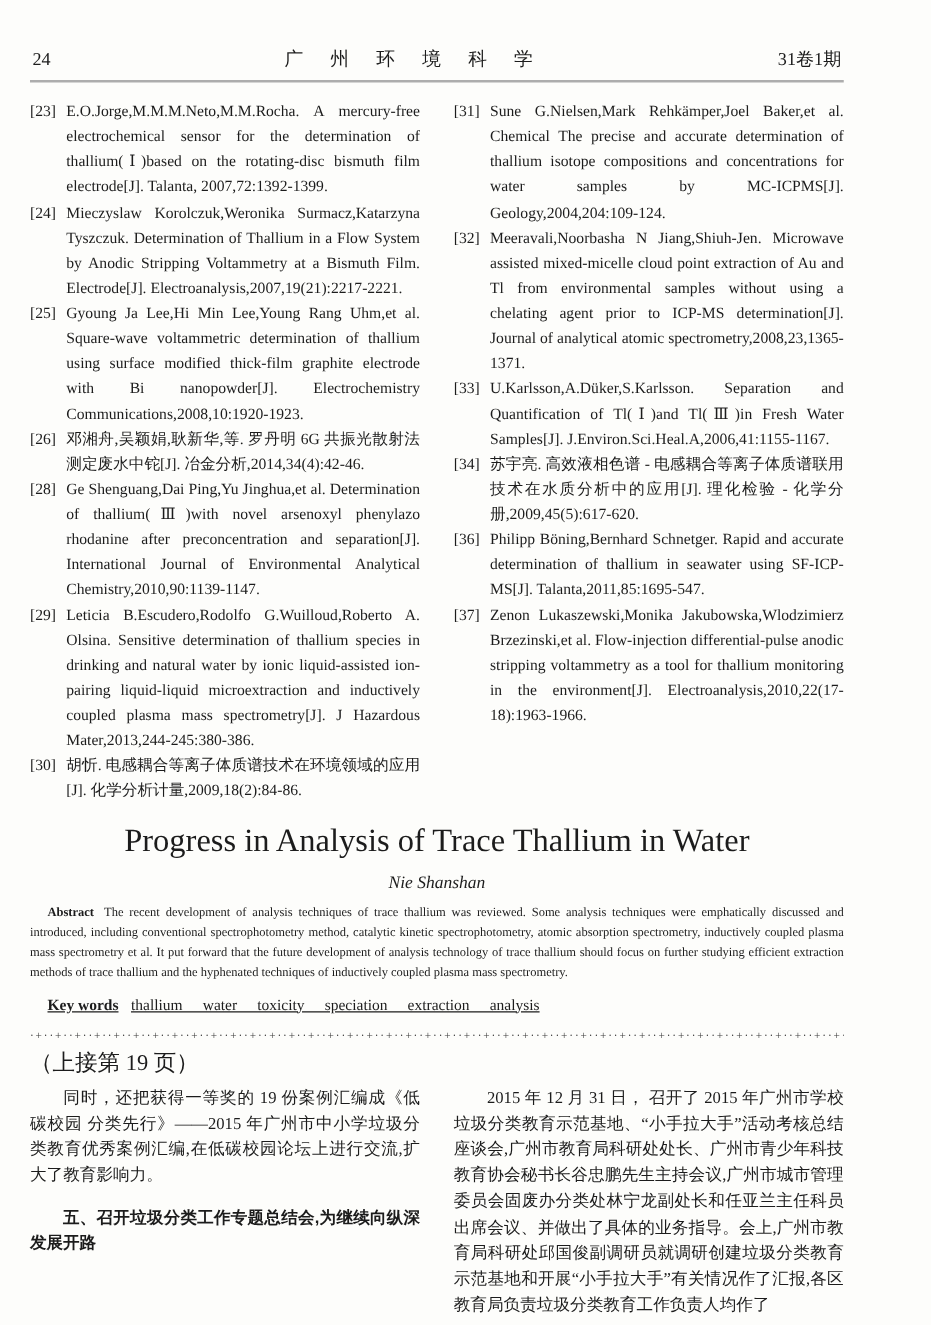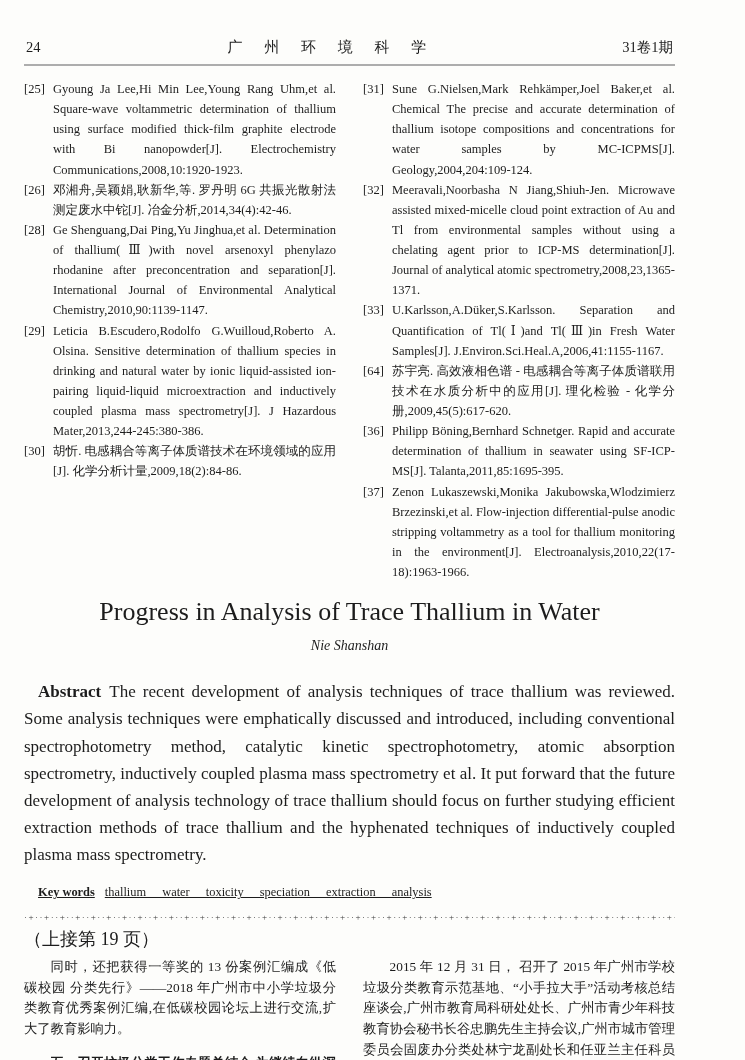--- a/index.html
+++ b/index.html
@@ -15,21 +15,21 @@
   .hdr-rule{border:none;border-top:2px solid #adadad;margin:7px 0 13px 0;}
   
   .refs{display:flex;gap:27px;}
   .refcol{width:336px;}
   .ref{display:flex;font-size:12.5px;line-height:1.61;text-align:justify;}
   .ref .lbl{flex:0 0 29px;}
   .ref .txt{flex:1;}
   
   .atitle{text-align:center;font-weight:normal;font-size:26px;margin-top:15px;}
   .author{text-align:center;font-style:italic;font-size:14px;margin-top:11px;}
-  .abs{font-size:17px;line-height:1.6;text-align:justify;margin-top:24px;text-indent:14px;}
+  .abs{font-size:10px;line-height:1.6;text-align:justify;margin-top:8px;text-indent:14px;}
   .abs .b{font-weight:bold;margin-right:8px;}
   .kw{font-size:12.4px;margin-top:2px;text-indent:14px;text-decoration:underline;}
   .kw .b{font-weight:bold;margin-right:10px;}
   .kw .list{word-spacing:13px;}
   
   .divider{margin-top:9px;white-space:nowrap;overflow:hidden;font-size:9px;line-height:1;
     letter-spacing:1.5px;color:#3a3a3a;height:10px;}
   
   .contfrom{font-size:18px;margin-top:4px;font-family:"Liberation Serif","DejaVu Serif",serif;}
   .contcols{display:flex;gap:27px;margin-top:6px;}
@@ -46,20 +46,28 @@
 
   <div class="hdr">
     <span>24</span>
     <span class="jtitle">广 州 环 境 科 学</span>
     <span>31卷1期</span>
   </div>
   <hr class="hdr-rule">
 
   <div class="refs">
     <div class="refcol">
+      <div class="ref">
+        <span class="lbl">[23]</span>
+        <span class="txt">E.O.Jorge,M.M.M.Neto,M.M.Rocha. A mercury-free electrochemical sensor for the determination of thallium(Ⅰ)based on the rotating-disc bismuth film electrode[J]. Talanta, 2007,72:1392-1399.</span>
+      </div>
+      <div class="ref">
+        <span class="lbl">[24]</span>
+        <span class="txt">Mieczyslaw Korolczuk,Weronika Surmacz,Katarzyna Tyszczuk. Determination of Thallium in a Flow System by Anodic Stripping Voltammetry at a Bismuth Film. Electrode[J]. Electroanalysis,2007,19(21):2217-2221.</span>
+      </div>
       <div class="ref">
         <span class="lbl">[25]</span>
         <span class="txt">Gyoung Ja Lee,Hi Min Lee,Young Rang Uhm,et al. Square-wave voltammetric determination of thallium using surface modified thick-film graphite electrode with Bi nanopowder[J]. Electrochemistry Communications,2008,10:1920-1923.</span>
       </div>
       <div class="ref">
         <span class="lbl">[26]</span>
         <span class="txt">邓湘舟,吴颖娟,耿新华,等. 罗丹明 6G 共振光散射法测定废水中铊[J]. 冶金分析,2014,34(4):42-46.</span>
       </div>
       <div class="ref">
         <span class="lbl">[28]</span>
@@ -81,26 +89,26 @@
       </div>
       <div class="ref">
         <span class="lbl">[32]</span>
         <span class="txt">Meeravali,Noorbasha N Jiang,Shiuh-Jen. Microwave assisted mixed-micelle cloud point extraction of Au and Tl from environmental samples without using a chelating agent prior to ICP-MS determination[J]. Journal of analytical atomic spectrometry,2008,23,1365-1371.</span>
       </div>
       <div class="ref">
         <span class="lbl">[33]</span>
         <span class="txt">U.Karlsson,A.Düker,S.Karlsson. Separation and Quantification of Tl(Ⅰ)and Tl(Ⅲ)in Fresh Water Samples[J]. J.Environ.Sci.Heal.A,2006,41:1155-1167.</span>
       </div>
       <div class="ref">
-        <span class="lbl">[64]</span>
+        <span class="lbl">[34]</span>
         <span class="txt">苏宇亮. 高效液相色谱 - 电感耦合等离子体质谱联用技术在水质分析中的应用[J]. 理化检验 - 化学分册,2009,45(5):617-620.</span>
       </div>
       <div class="ref">
         <span class="lbl">[36]</span>
-        <span class="txt">Philipp Böning,Bernhard Schnetger. Rapid and accurate determination of thallium in seawater using SF-ICP-MS[J]. Talanta,2011,85:1695-395.</span>
+        <span class="txt">Philipp Böning,Bernhard Schnetger. Rapid and accurate determination of thallium in seawater using SF-ICP-MS[J]. Talanta,2011,85:1695-547.</span>
       </div>
       <div class="ref">
         <span class="lbl">[37]</span>
         <span class="txt">Zenon Lukaszewski,Monika Jakubowska,Wlodzimierz Brzezinski,et al. Flow-injection differential-pulse anodic stripping voltammetry as a tool for thallium monitoring in the environment[J]. Electroanalysis,2010,22(17-18):1963-1966.</span>
       </div>
     </div>
   </div>
 
   <div class="atitle">Progress in Analysis of Trace Thallium in Water</div>
   <div class="author">Nie Shanshan</div>
@@ -108,21 +116,21 @@
   <p class="abs"><span class="b">Abstract</span><span>The recent development of analysis techniques of trace thallium was reviewed. Some analysis techniques were emphatically discussed and introduced, including conventional spectrophotometry method, catalytic kinetic spectrophotometry, atomic absorption spectrometry, inductively coupled plasma mass spectrometry et al. It put forward that the future development of analysis technology of trace thallium should focus on further studying efficient extraction methods of trace thallium and the hyphenated techniques of inductively coupled plasma mass spectrometry.</span></p>
 
   <p class="kw"><span class="b">Key words</span><span class="list">thallium water toxicity speciation extraction analysis</span></p>
 
   <div class="divider">·+··+··+··+··+··+··+··+··+··+··+··+··+··+··+··+··+··+··+··+··+··+··+··+··+··+··+··+··+··+··+··+··+··+··+··+··+··+··+··+··+··+··+··+··+··+··+··+··+··+··+··+··+··+··+··+··+··+··+··+··+··+··+··+··+··+··+··+··+··+··+··+··+··+··+··+··+··+··+··+··+··+··+··+··+··+··+··+··+··+··+··+··+··+··+··+··+··+··+··+··+··+··+··+··+··+··+··+··+··+··+··+··+··+··+··+··+··+··+··+·</div>
 
   <div class="contfrom">（上接第 19 页）</div>
 
   <div class="contcols">
     <div class="ccol">
-      <p class="ind">同时，还把获得一等奖的 13 份案例汇编成《低碳校园 分类先行》——2018 年广州市中小学垃圾分类教育优秀案例汇编,在低碳校园论坛上进行交流,扩大了教育影响力。</p>
+      <p class="ind">同时，还把获得一等奖的 19 份案例汇编成《低碳校园 分类先行》——2015 年广州市中小学垃圾分类教育优秀案例汇编,在低碳校园论坛上进行交流,扩大了教育影响力。</p>
       <div class="cheading">五、召开垃圾分类工作专题总结会,为继续向纵深发展开路</div>
     </div>
     <div class="ccol">
       <p class="ind">2015 年 12 月 31 日， 召开了 2015 年广州市学校垃圾分类教育示范基地、“小手拉大手”活动考核总结座谈会,广州市教育局科研处处长、广州市青少年科技教育协会秘书长谷忠鹏先生主持会议,广州市城市管理委员会固废办分类处林宁龙副处长和任亚兰主任科员出席会议、并做出了具体的业务指导。会上,广州市教育局科研处邱国俊副调研员就调研创建垃圾分类教育示范基地和开展“小手拉大手”有关情况作了汇报,各区教育局负责垃圾分类教育工作负责人均作了</p>
 
     </div>
   </div>
 
 </div>
 

